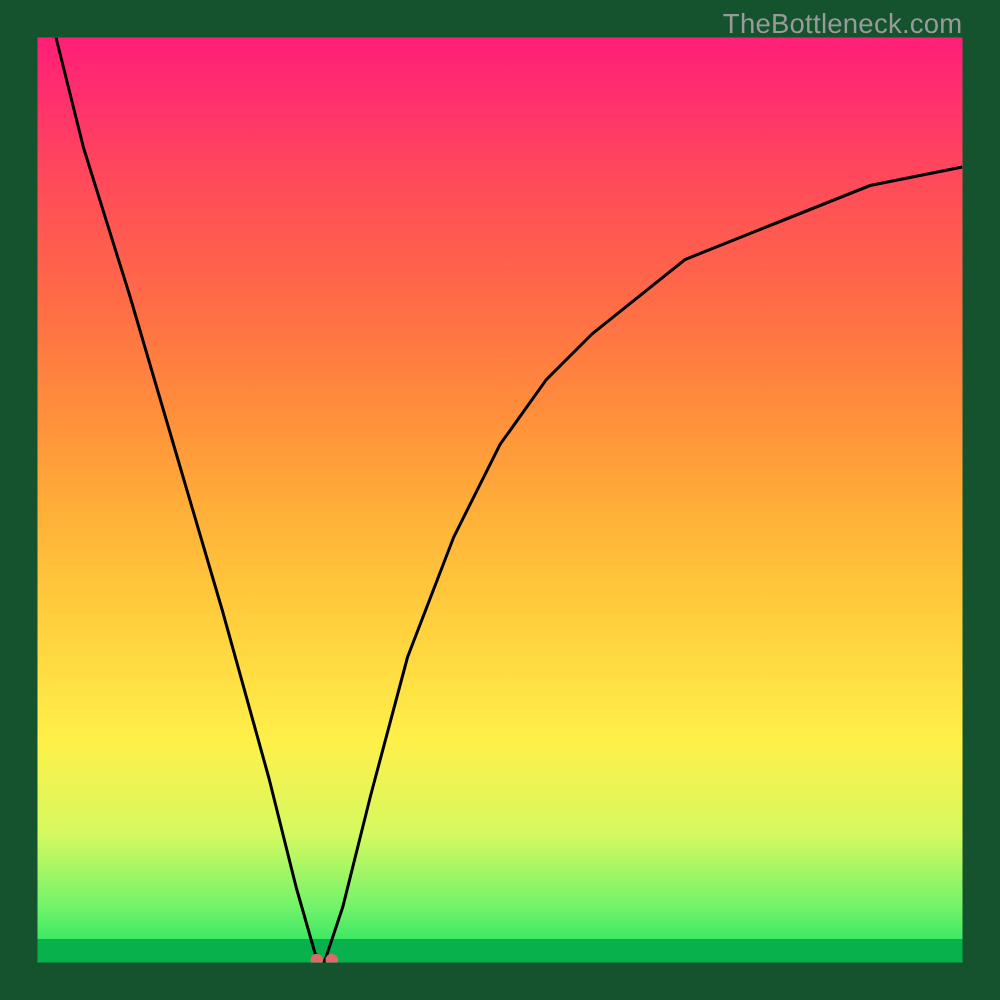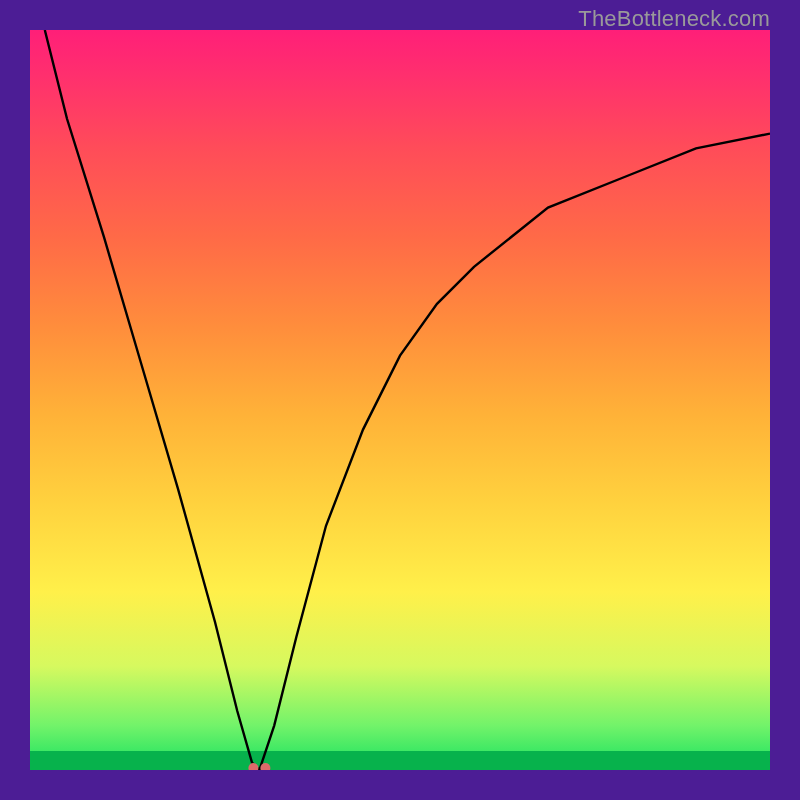--- a/index.html
+++ b/index.html
@@ -8,21 +8,21 @@
     width: 800px;
     height: 800px;
     background: #000;
     font-family: Arial, Helvetica, sans-serif;
     overflow: hidden;
   }
   .frame {
     position: relative;
     width: 800px;
     height: 800px;
-    background: #4c1d95;
+    background: #14532d;
     text-align: center;
   }
   .plot {
     position: absolute;
     left: 30px;
     top: 30px;
     width: 740px;
     height: 740px;
     
     background: linear-gradient(

